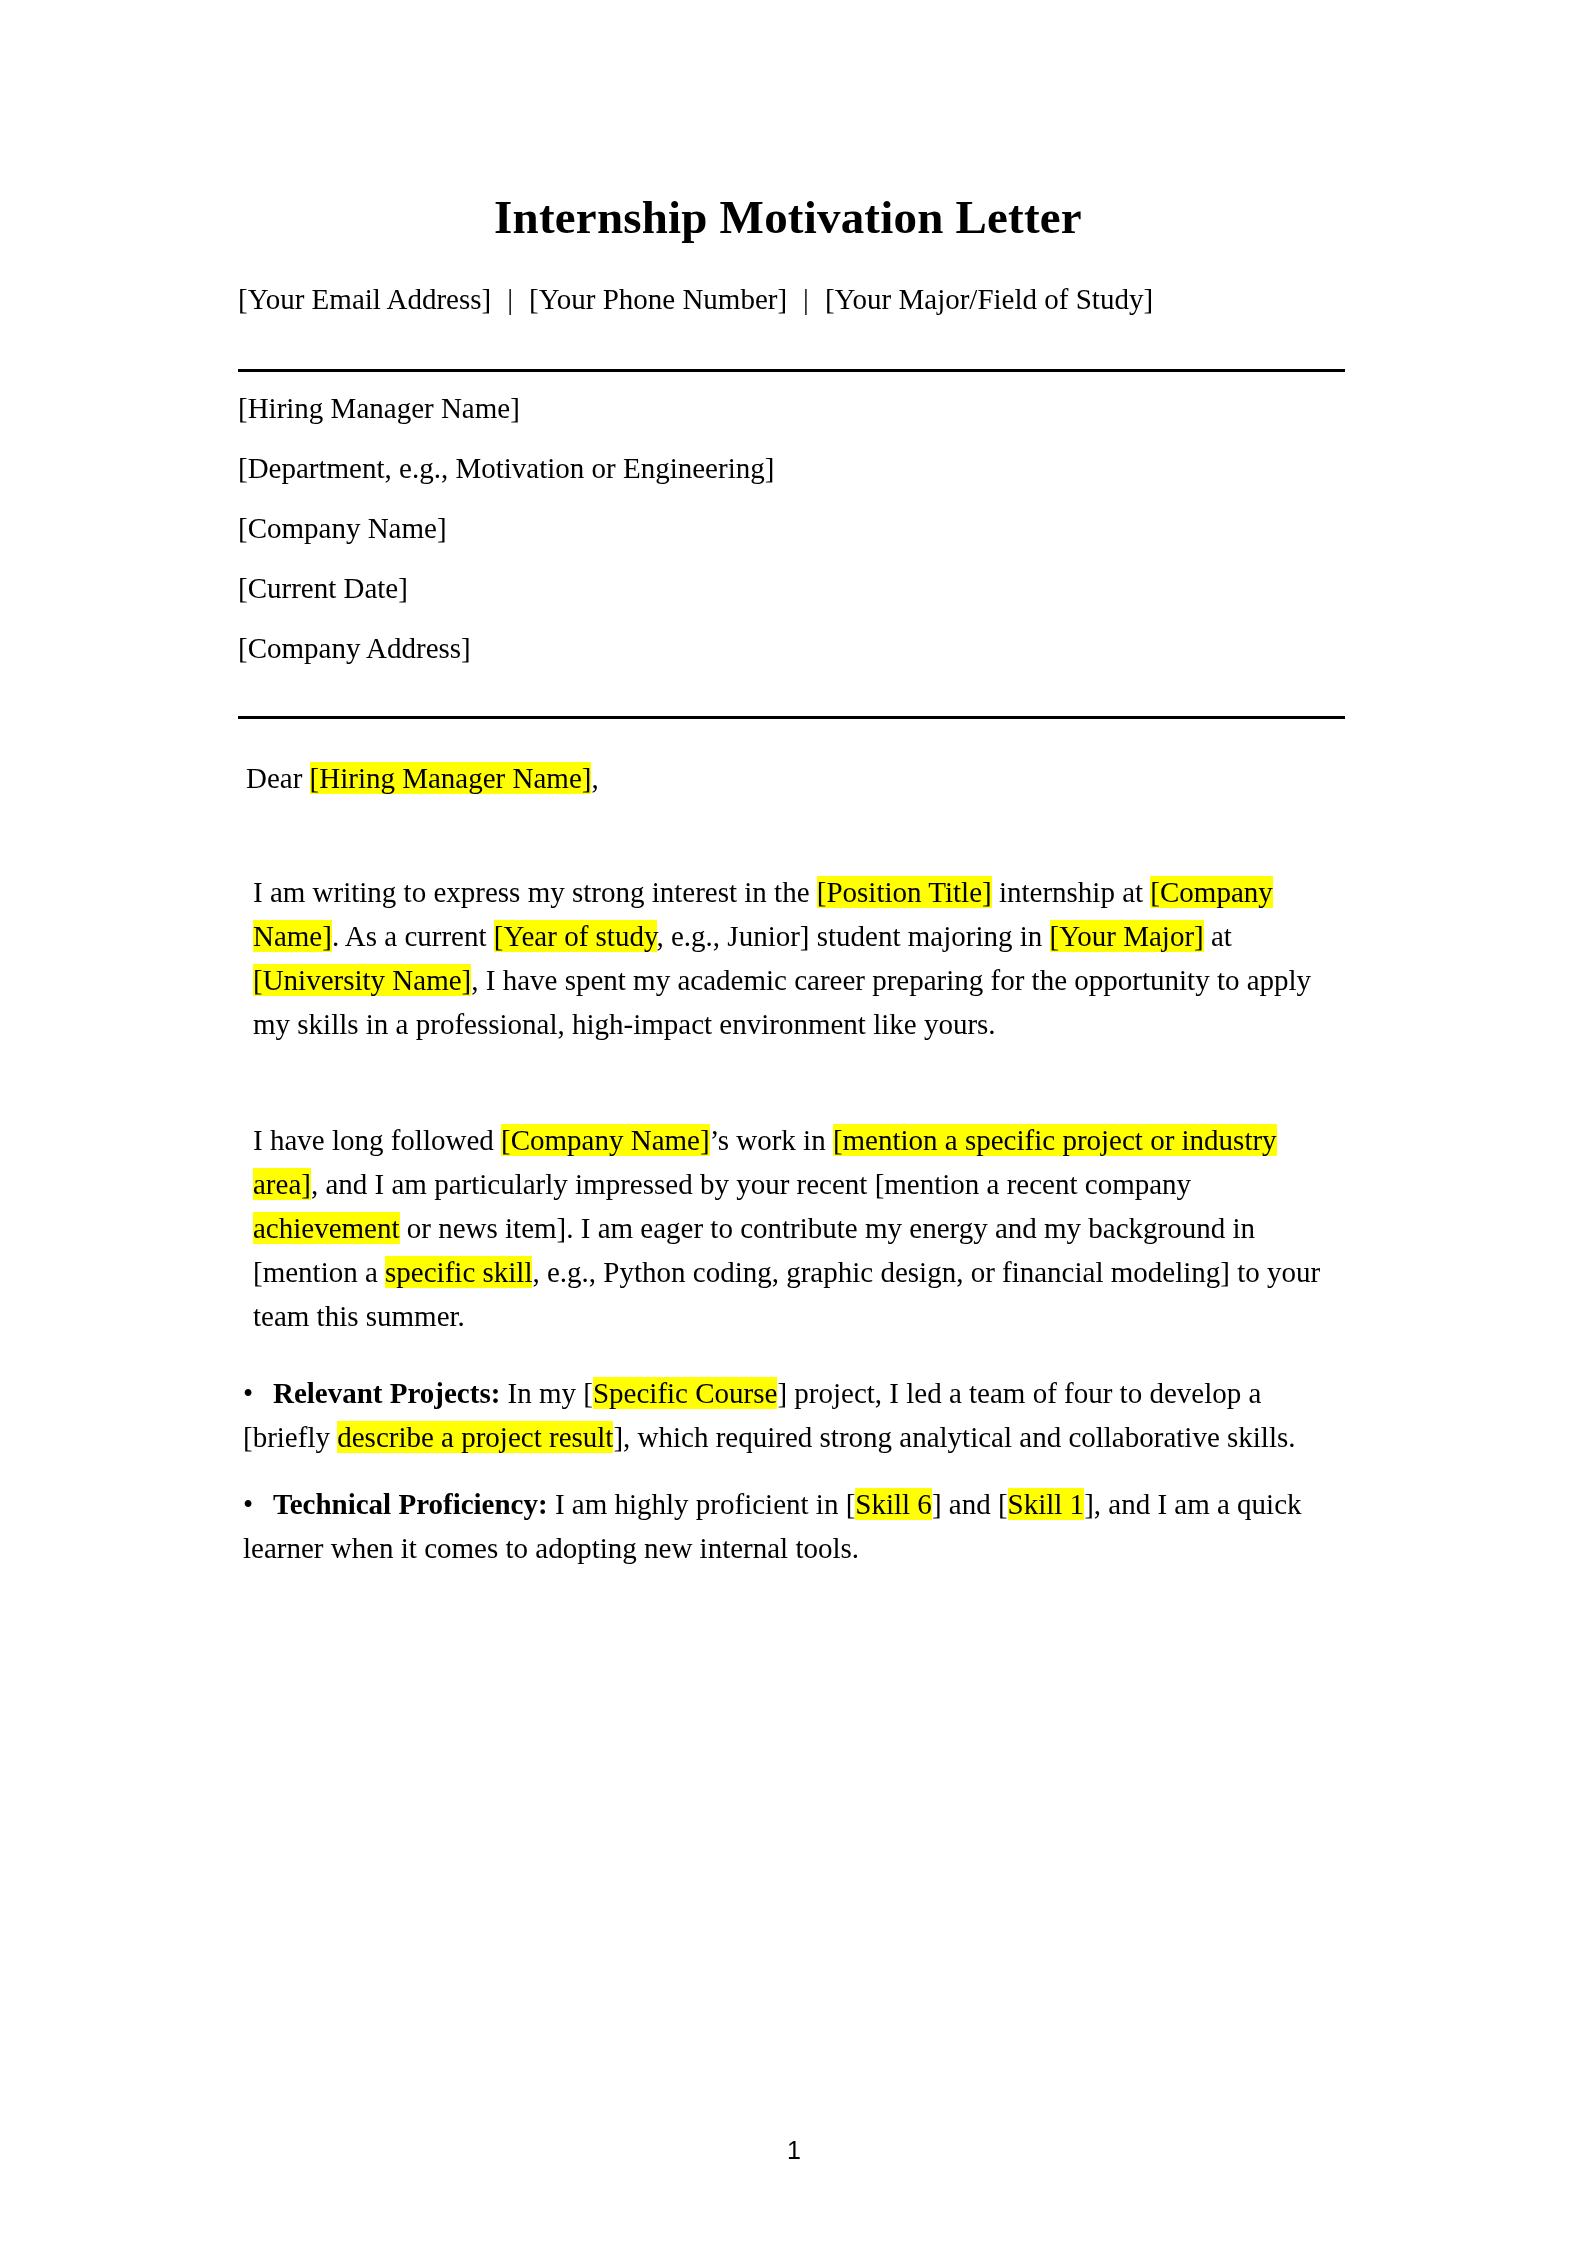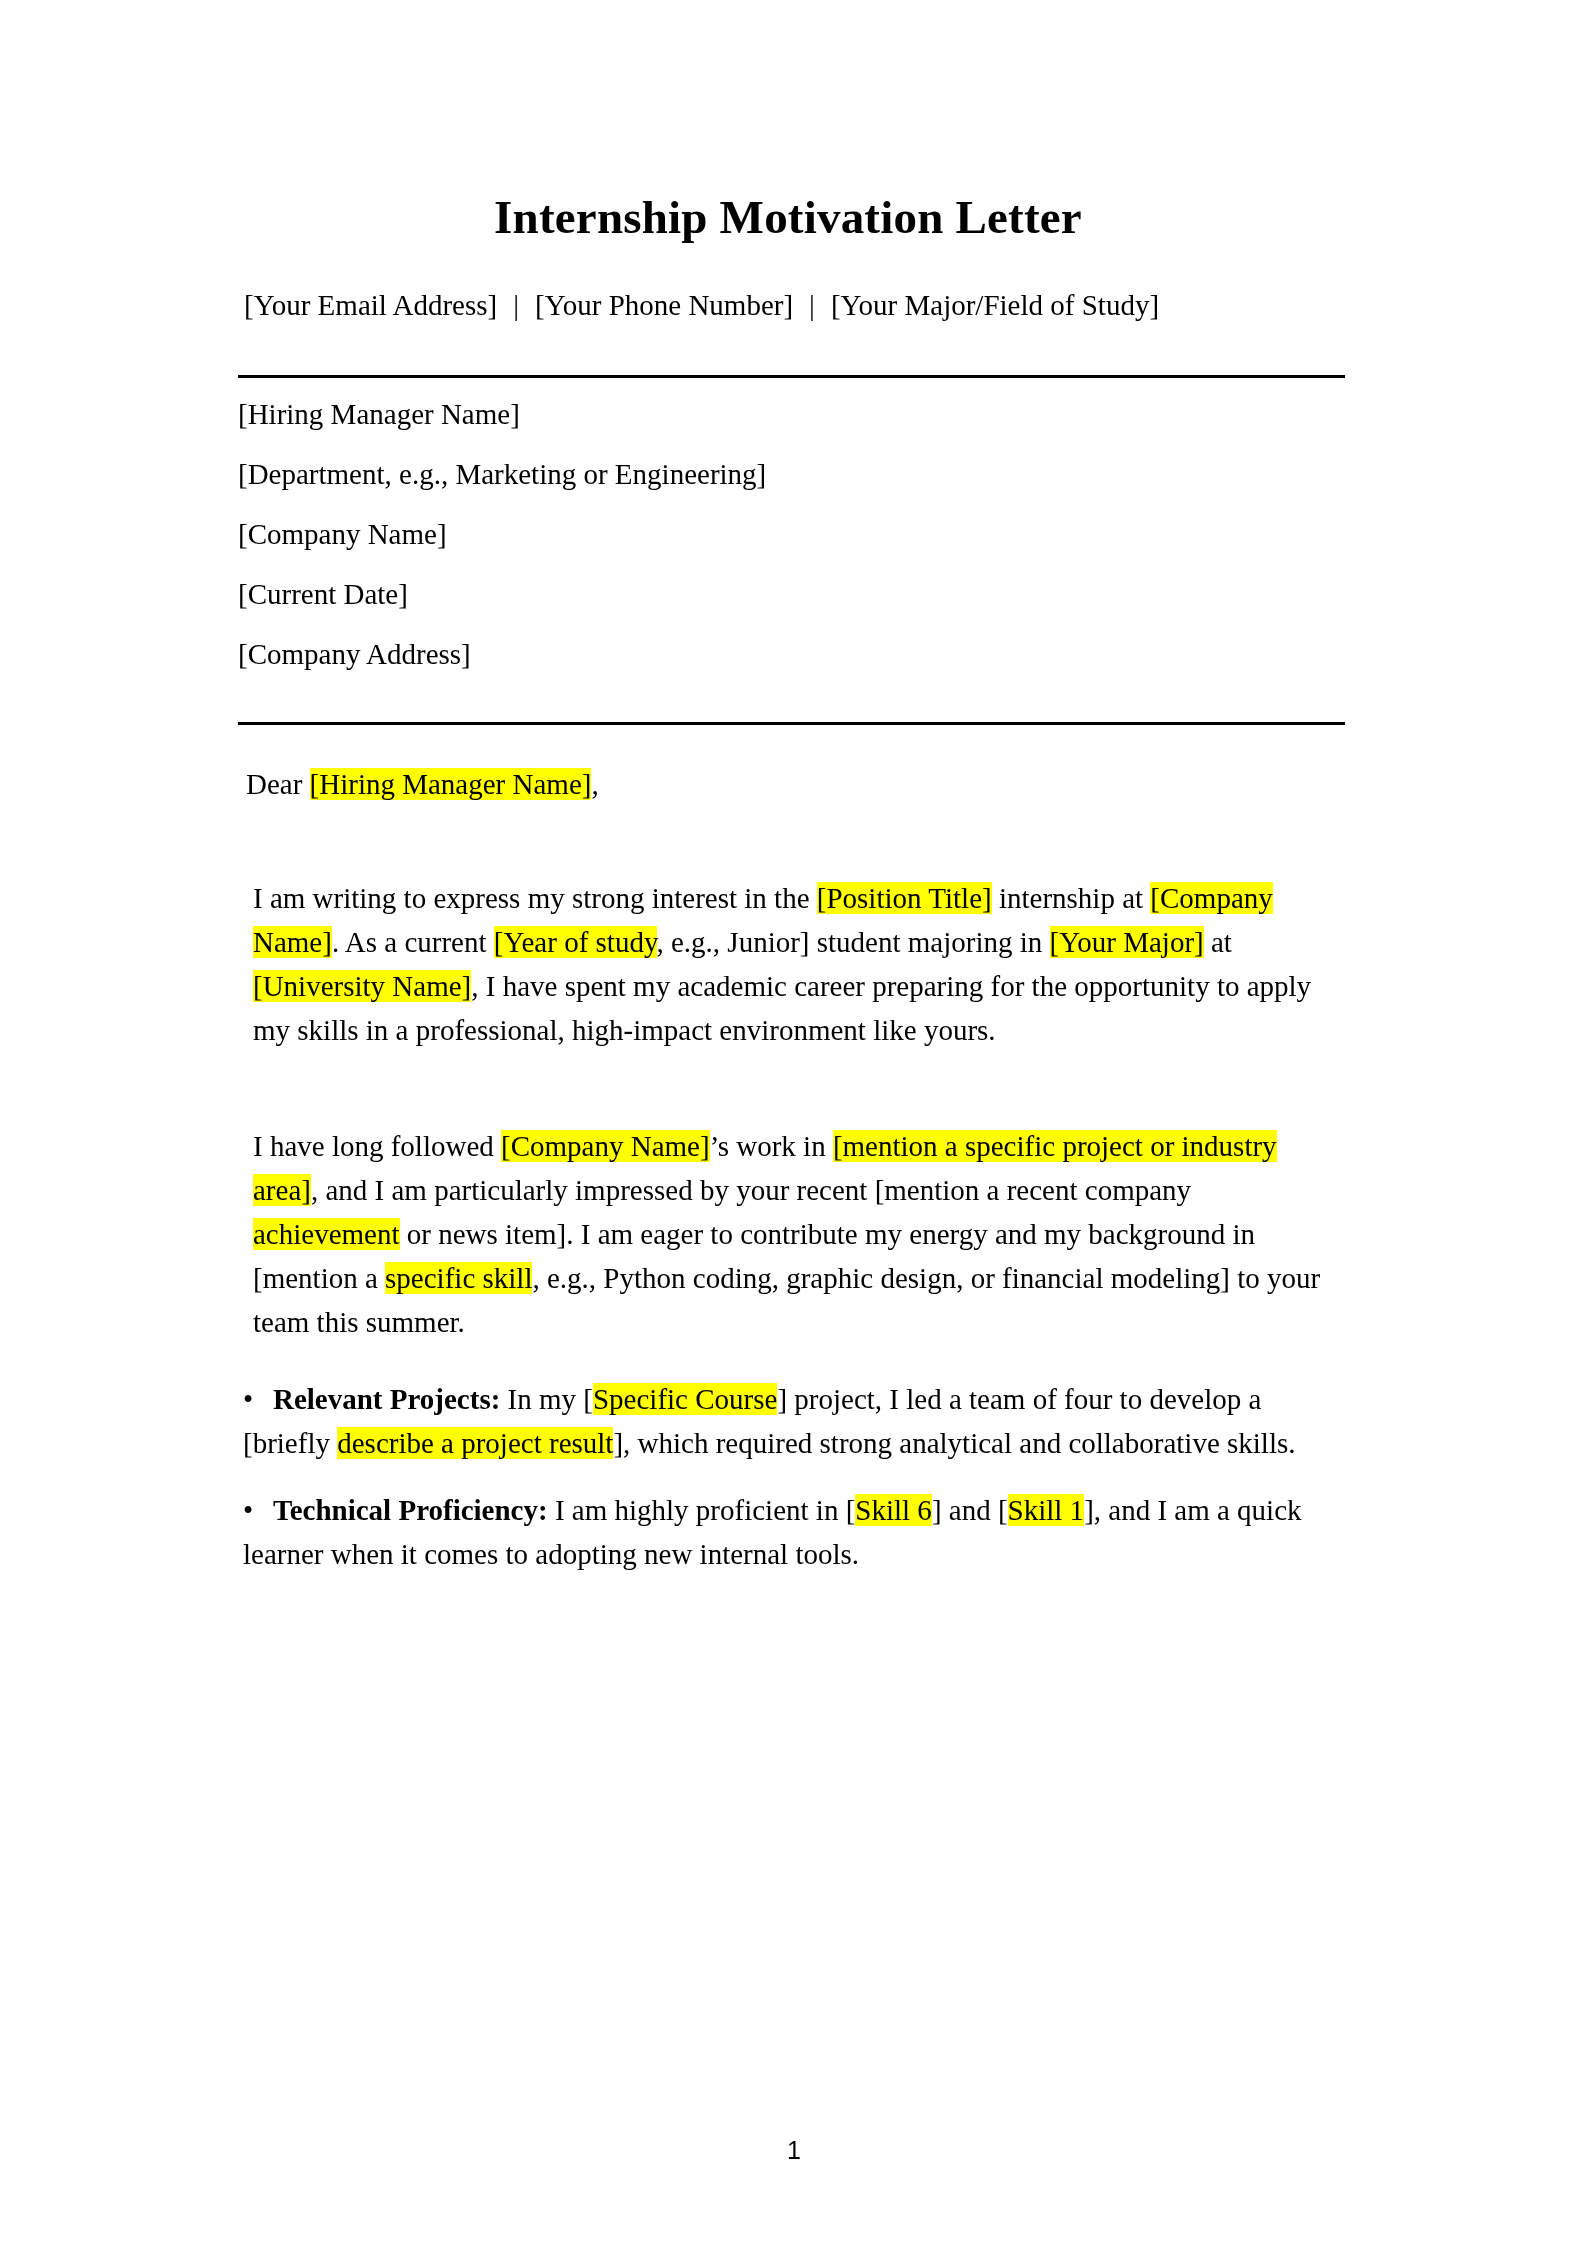--- a/index.html
+++ b/index.html
@@ -38,21 +38,21 @@
     padding-top: 190px;
     text-align: center;
     font-size: 47px;
     font-weight: bold;
     line-height: 1.15;
     letter-spacing: 0.2px;
   }
 
   
   .contact-line {
-    margin: 6px;
+    margin: 0;
     padding-top: 36px;
     font-size: 29px;
     line-height: 1.35;
     white-space: nowrap;
   }
   .contact-sep {
     display: inline-block;
     padding: 0 16px;
   }
 
@@ -136,21 +136,21 @@
     <h1 class="doc-title">Internship Motivation Letter</h1>
 
     <p class="contact-line">
       <span>[Your Email Address]</span><span class="contact-sep">|</span><span>[Your Phone Number]</span><span class="contact-sep">|</span><span>[Your Major/Field of Study]</span>
     </p>
 
     <hr class="rule rule-top">
 
     <div class="recipient-block">
       <p class="recipient-line">[Hiring Manager Name]</p>
-      <p class="recipient-line">[Department, e.g., Marketing or Engineering]</p>
+      <p class="recipient-line">[Department, e.g., Motivation or Engineering]</p>
       <p class="recipient-line">[Company Name]</p>
       <p class="recipient-line">[Current Date]</p>
       <p class="recipient-line">[Company Address]</p>
     </div>
 
     <hr class="rule rule-bottom">
 
     <p class="salutation"><span>Dear </span><span class="hl">[Hiring Manager Name]</span><span>,</span></p>
 
     <p class="body-para"><span>I am writing to express my strong interest in the </span><span class="hl">[Position Title]</span><span> internship at </span><span class="hl">[Company Name]</span><span>. As a current </span><span class="hl">[Year of study</span><span>, e.g., Junior] student majoring in </span><span class="hl">[Your Major]</span><span> at </span><span class="hl">[University Name]</span><span>, I have spent my academic career preparing for the opportunity to apply my skills in a professional, high-impact environment like yours.</span></p>

